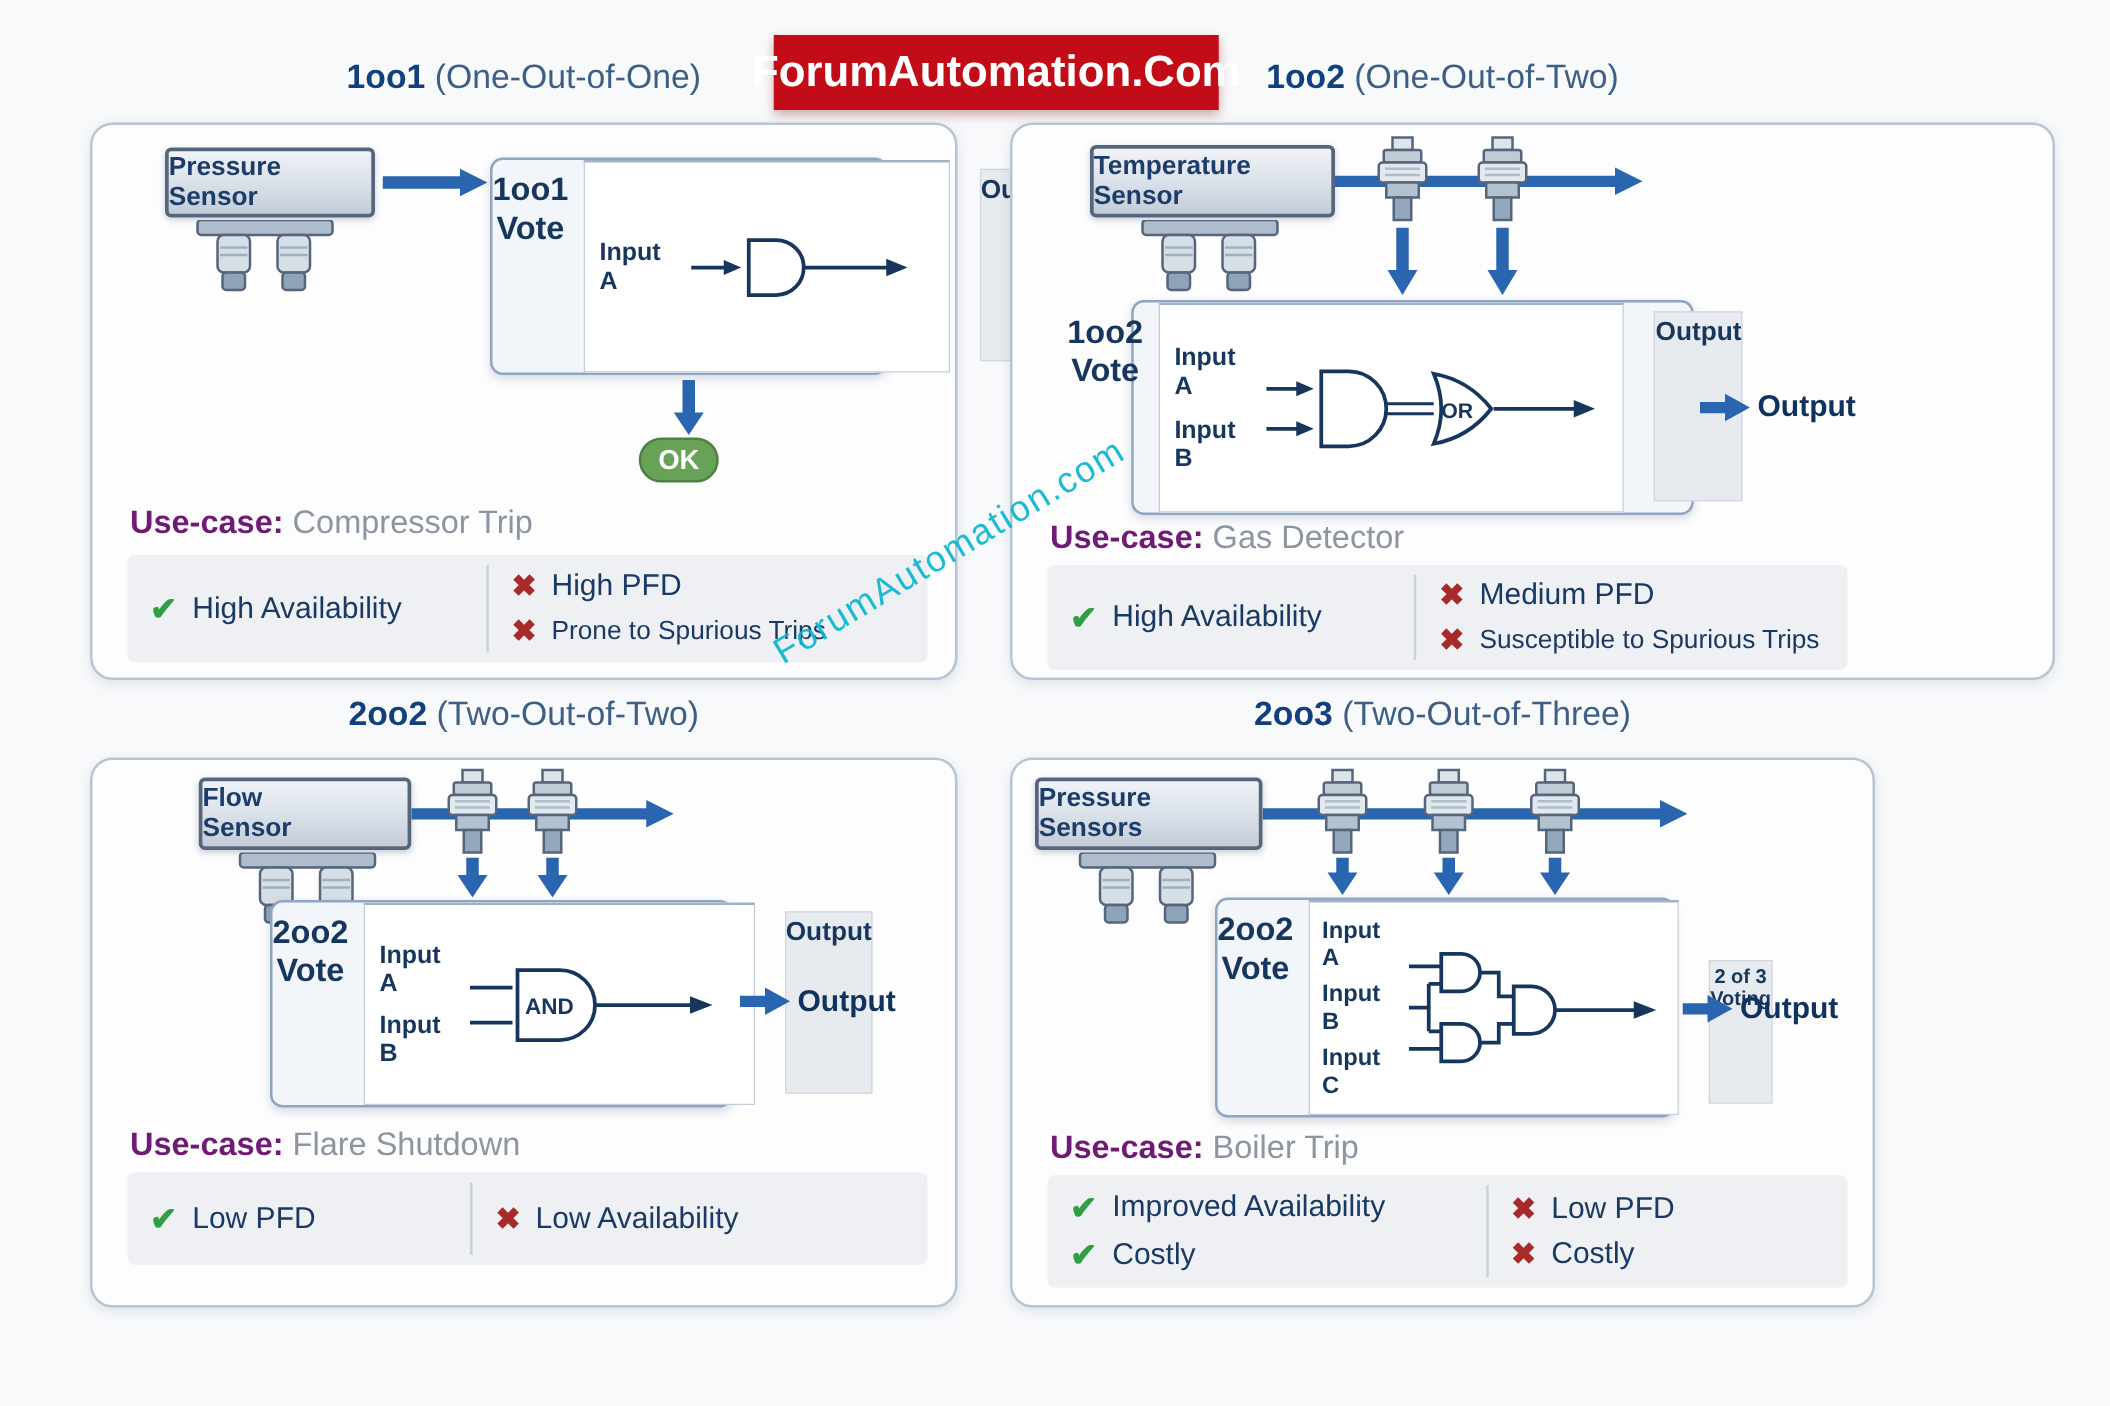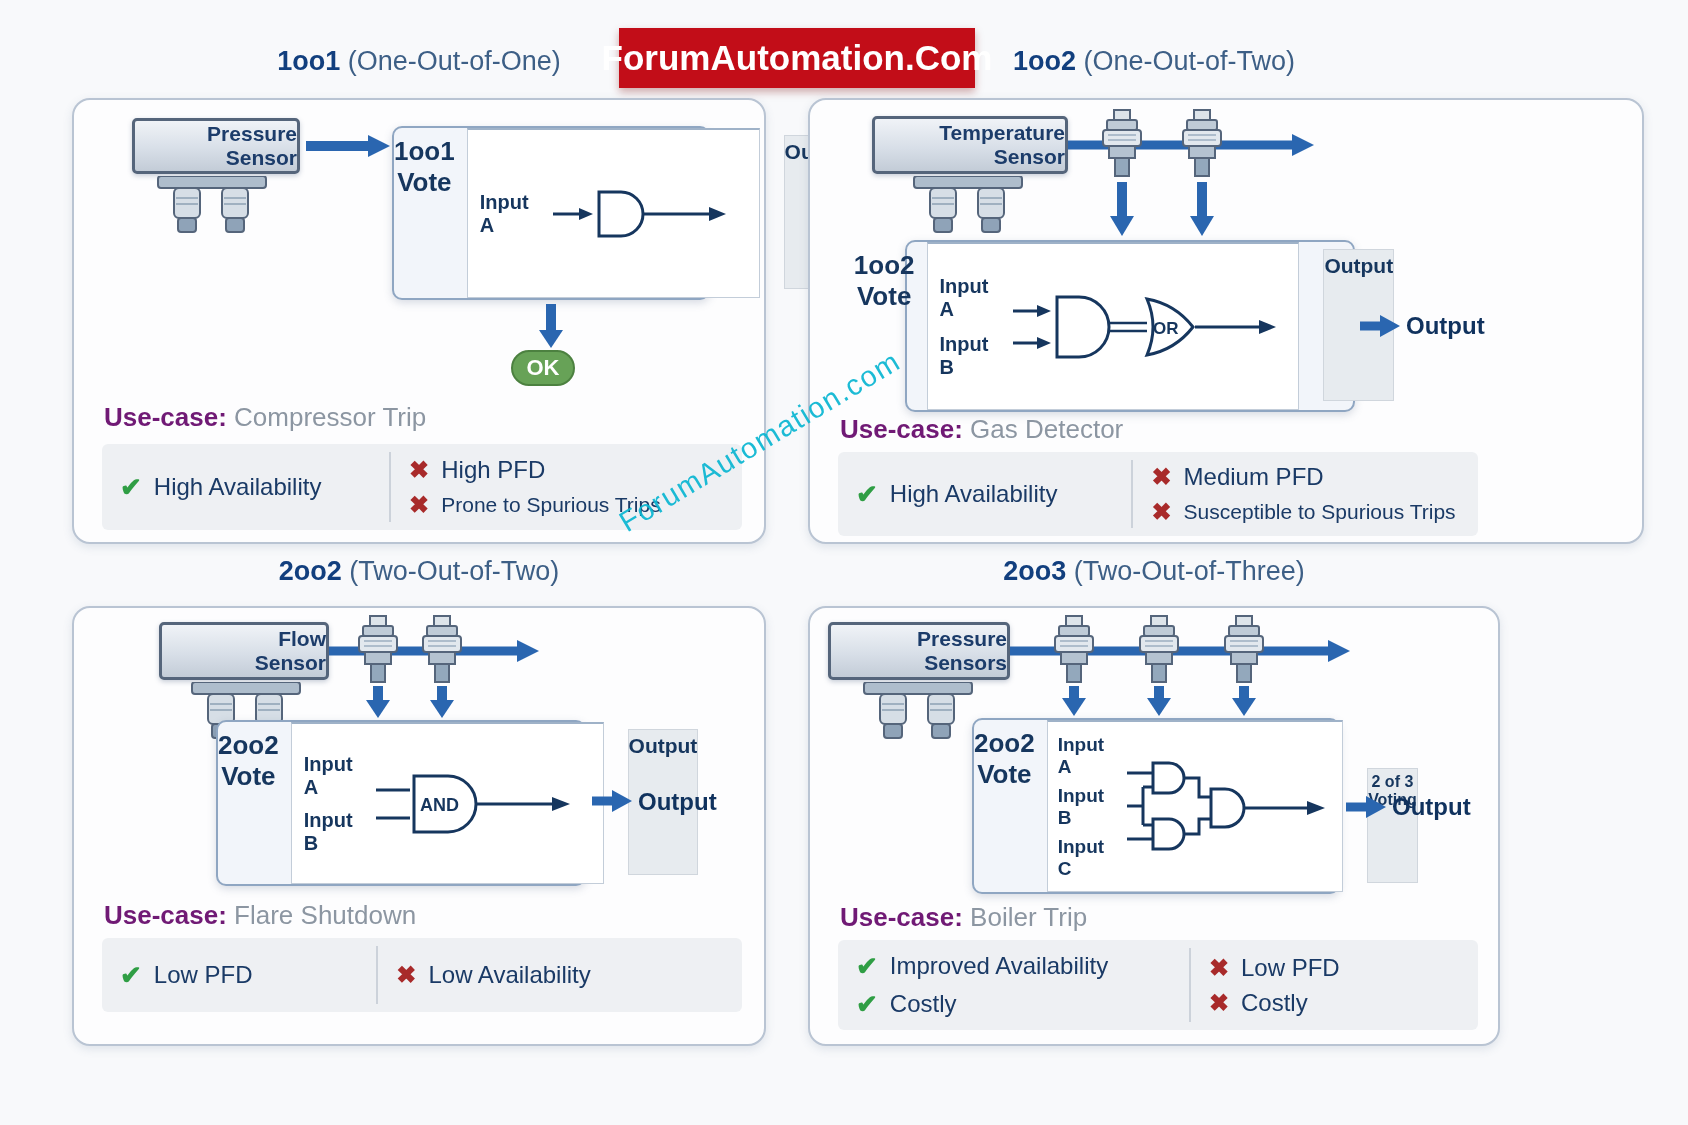--- a/index.html
+++ b/index.html
@@ -13,21 +13,21 @@
 
   .watermark { position:absolute; color:#0ab6d2; font-size:29px; font-weight:500; letter-spacing:1.5px;
                transform:rotate(-31deg); transform-origin:0 50%; opacity:.92; white-space:nowrap; z-index:50; }
 
   .panel { position:absolute; background:#fdfdfe; border:2px solid #b9c4d3; border-radius:18px;
            box-shadow:0 3px 10px rgba(90,110,140,.16); }
   .panel-title { position:absolute; text-align:center; font-size:27px; color:#3d5f86; }
   .panel-title b { color:#123f7e; font-weight:800; }
 
   .sensor-box { position:absolute; background:linear-gradient(180deg,#f0f3f7 0%,#d8dfe8 55%,#c3ccd7 100%);
-                border:3px solid #55657b; border-radius:5px; color:#1c3c6a; font-weight:700; text-align:right;
+                border:3px solid #55657b; border-radius:5px; color:#1c3c6a; font-weight:700; text-align:left;
                 line-height:1.15; display:flex; flex-direction:column; justify-content:center; font-size:21px;
                 box-shadow:0 2px 5px rgba(80,100,130,.3); }
 
   .vote-box { position:absolute; background:#f2f5fa; border:2.5px solid #8fa6c2; border-radius:10px;
               box-shadow:0 3px 8px rgba(80,100,130,.22); display:flex; flex-direction:row; }
   .vote-title { text-align:center; font-weight:800; color:#16365e; font-size:26px; padding:8px 0 6px; }
   .vote-body { flex:1; margin:0 12px; background:#ffffff; border:1.5px solid #c3cdd9; border-top:2px solid #9fb2c8;
                display:flex; align-items:center; padding:0 12px; gap:8px; }
   .vote-footer { margin:7px 12px 9px; background:#e7ebef; border:1px solid #d0d6dd; text-align:center;
                  font-weight:700; color:#16365e; font-size:21px; padding:4px 0; }

